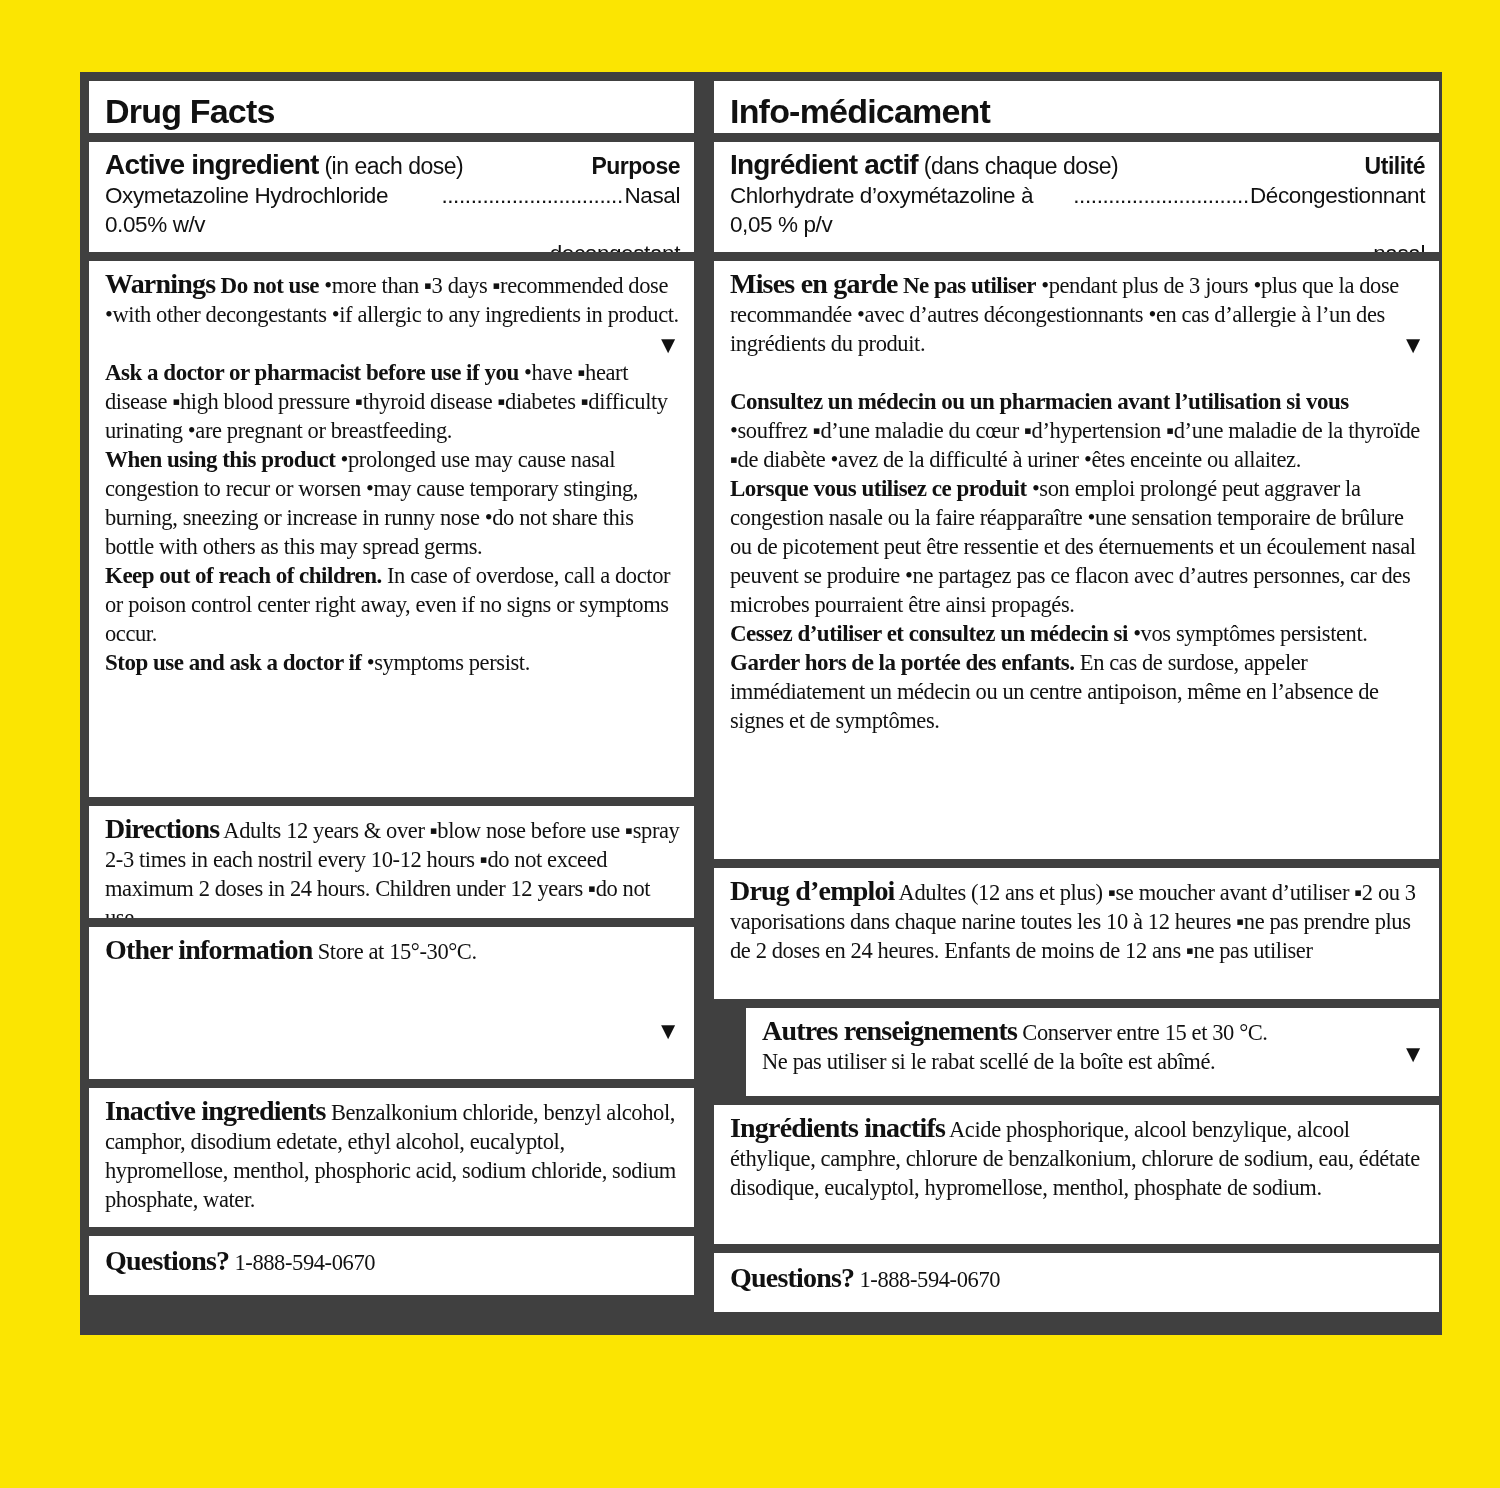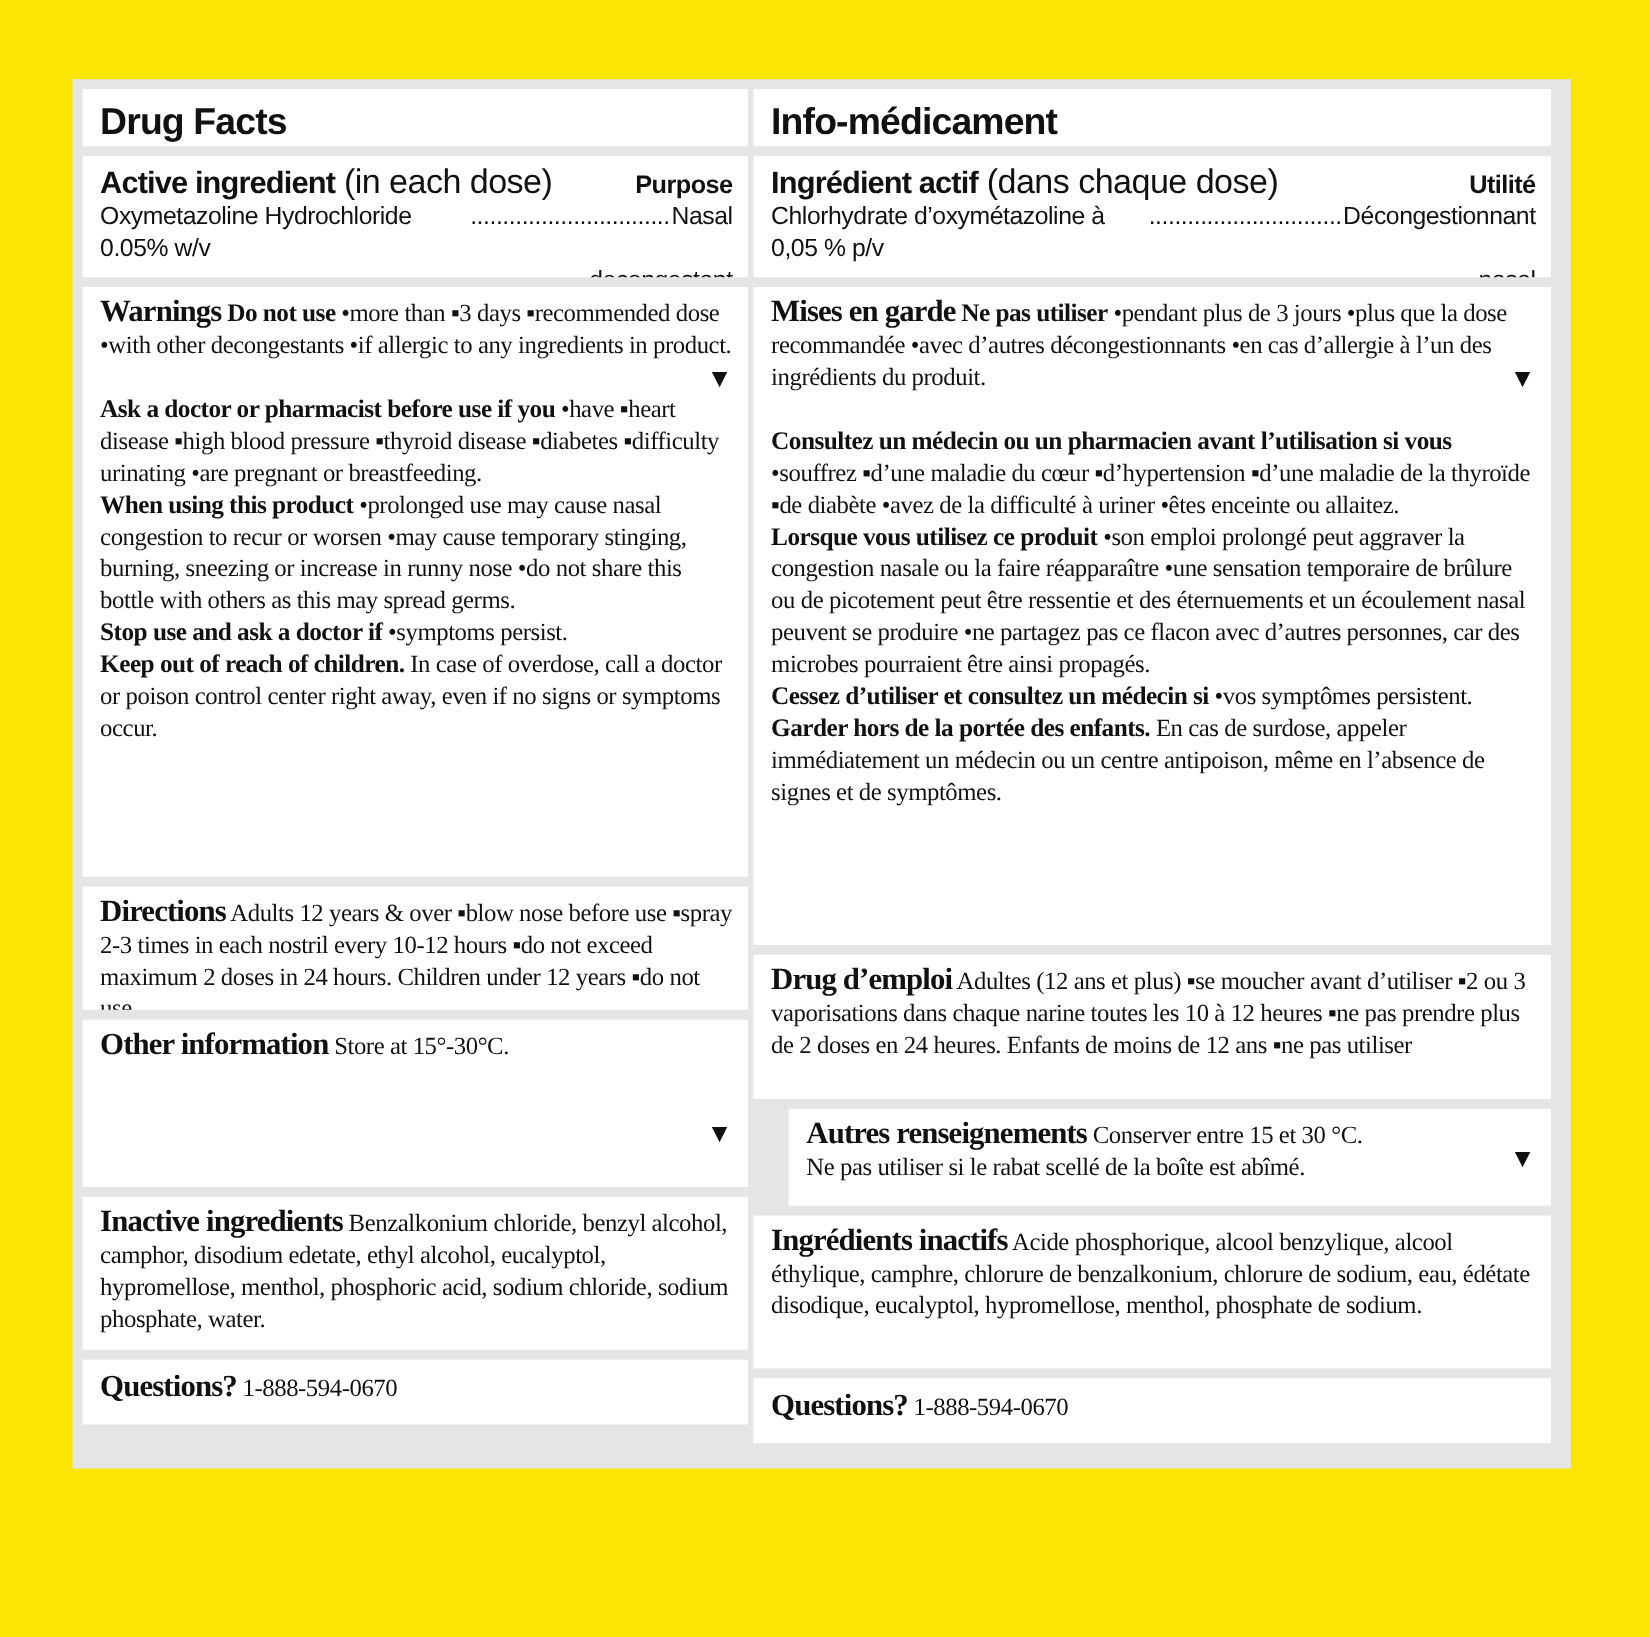--- a/index.html
+++ b/index.html
@@ -5,28 +5,28 @@
   html,body{margin:0;padding:0;}
   body{
     width:1500px;height:1488px;
     background:#FBE502;
     font-family:"Liberation Sans","DejaVu Sans",sans-serif;
     color:#111;
     overflow:hidden;
     -webkit-font-smoothing:antialiased;
   }
   .sheet{
-    position:absolute;left:66px;top:72px;
+    position:absolute;left:80px;top:72px;
     width:1362px;height:1263px;
-    background:#e5e5e5;
+    background:#404040;
     box-sizing:border-box;
     padding:9px;
     display:grid;
     grid-template-columns:605px 725px;
-    column-gap:5px;
+    column-gap:20px;
   }
   .col{display:flex;flex-direction:column;row-gap:9px;}
   .box{
     background:#ffffff;
     box-sizing:border-box;
     padding:8px 14px 0 16px;
     position:relative;
     overflow:hidden;
     font-size:22.5px;
     line-height:29px;
@@ -41,21 +41,21 @@
   .h-inact{height:139px;}
   .h-q{height:59px;}
   
   .fr-warn{height:598px;}
   .fr-mode{height:131px;}
   .fr-other{height:88px;margin-left:32px;}
 
   .t-title{font-size:34px;font-weight:700;line-height:44px;letter-spacing:-0.8px;}
   .t-h1{font-size:28px;font-weight:700;letter-spacing:-0.8px;}
   .t-h2{font-size:23px;font-weight:700;letter-spacing:-0.5px;}
-  .t-note{font-size:31px;letter-spacing:-0.5px;}
+  .t-note{font-size:23px;letter-spacing:-0.5px;}
   p{margin:0;font-family:Liberation Serif, serif;}
   .gap-top{margin-top:29px;}
   .split{display:flex;justify-content:space-between;align-items:baseline;}
   .leader-row{display:flex;align-items:baseline;}
   .leader{flex:1 1 auto;overflow:hidden;white-space:nowrap;margin:0 2px;}
   .alignr{text-align:right;}
   .tri{
     position:absolute;right:14px;
     font-size:24px;line-height:24px;
     letter-spacing:0;
@@ -94,24 +94,24 @@
         <span class="t-h1">Warnings</span>
         <span class="t-h2">Do not use</span><span> •more than  ▪3 days ▪recommended dose  •with other decongestants  •if allergic to any ingredients in product.</span>
       </p>
       <p class="gap-top">
         <span class="t-h2">Ask a doctor or pharmacist before use if you</span><span> •have  ▪heart disease  ▪high blood pressure  ▪thyroid disease  ▪diabetes  ▪difficulty urinating  •are pregnant or breastfeeding.</span>
       </p>
       <p>
         <span class="t-h2">When using this product</span><span> •prolonged use may cause nasal congestion to recur or worsen  •may cause temporary stinging, burning, sneezing or increase in runny nose  •do not share this bottle with others as this may spread germs.</span>
       </p>
       <p>
+        <span class="t-h2">Keep out of reach of children.</span><span> In case of overdose, call a doctor or poison control center right away, even if no signs or symptoms occur.</span>
+      </p>
+      <p>
         <span class="t-h2">Stop use and ask a doctor if</span><span> •symptoms persist.</span>
-      </p>
-      <p>
-        <span class="t-h2">Keep out of reach of children.</span><span> In case of overdose, call a doctor or poison control center right away, even if no signs or symptoms occur.</span>
       </p>
       <span class="tri tri-warn">▼</span>
     </section>
 
     <section class="box en-dir">
       <p>
         <span class="t-h1">Directions</span><span> Adults 12 years &amp; over  ▪blow nose before use  ▪spray 2-3 times in each nostril every 10-12 hours  ▪do not exceed maximum 2 doses in 24 hours. Children under 12 years  ▪do not use</span>
       </p>
     </section>
 

